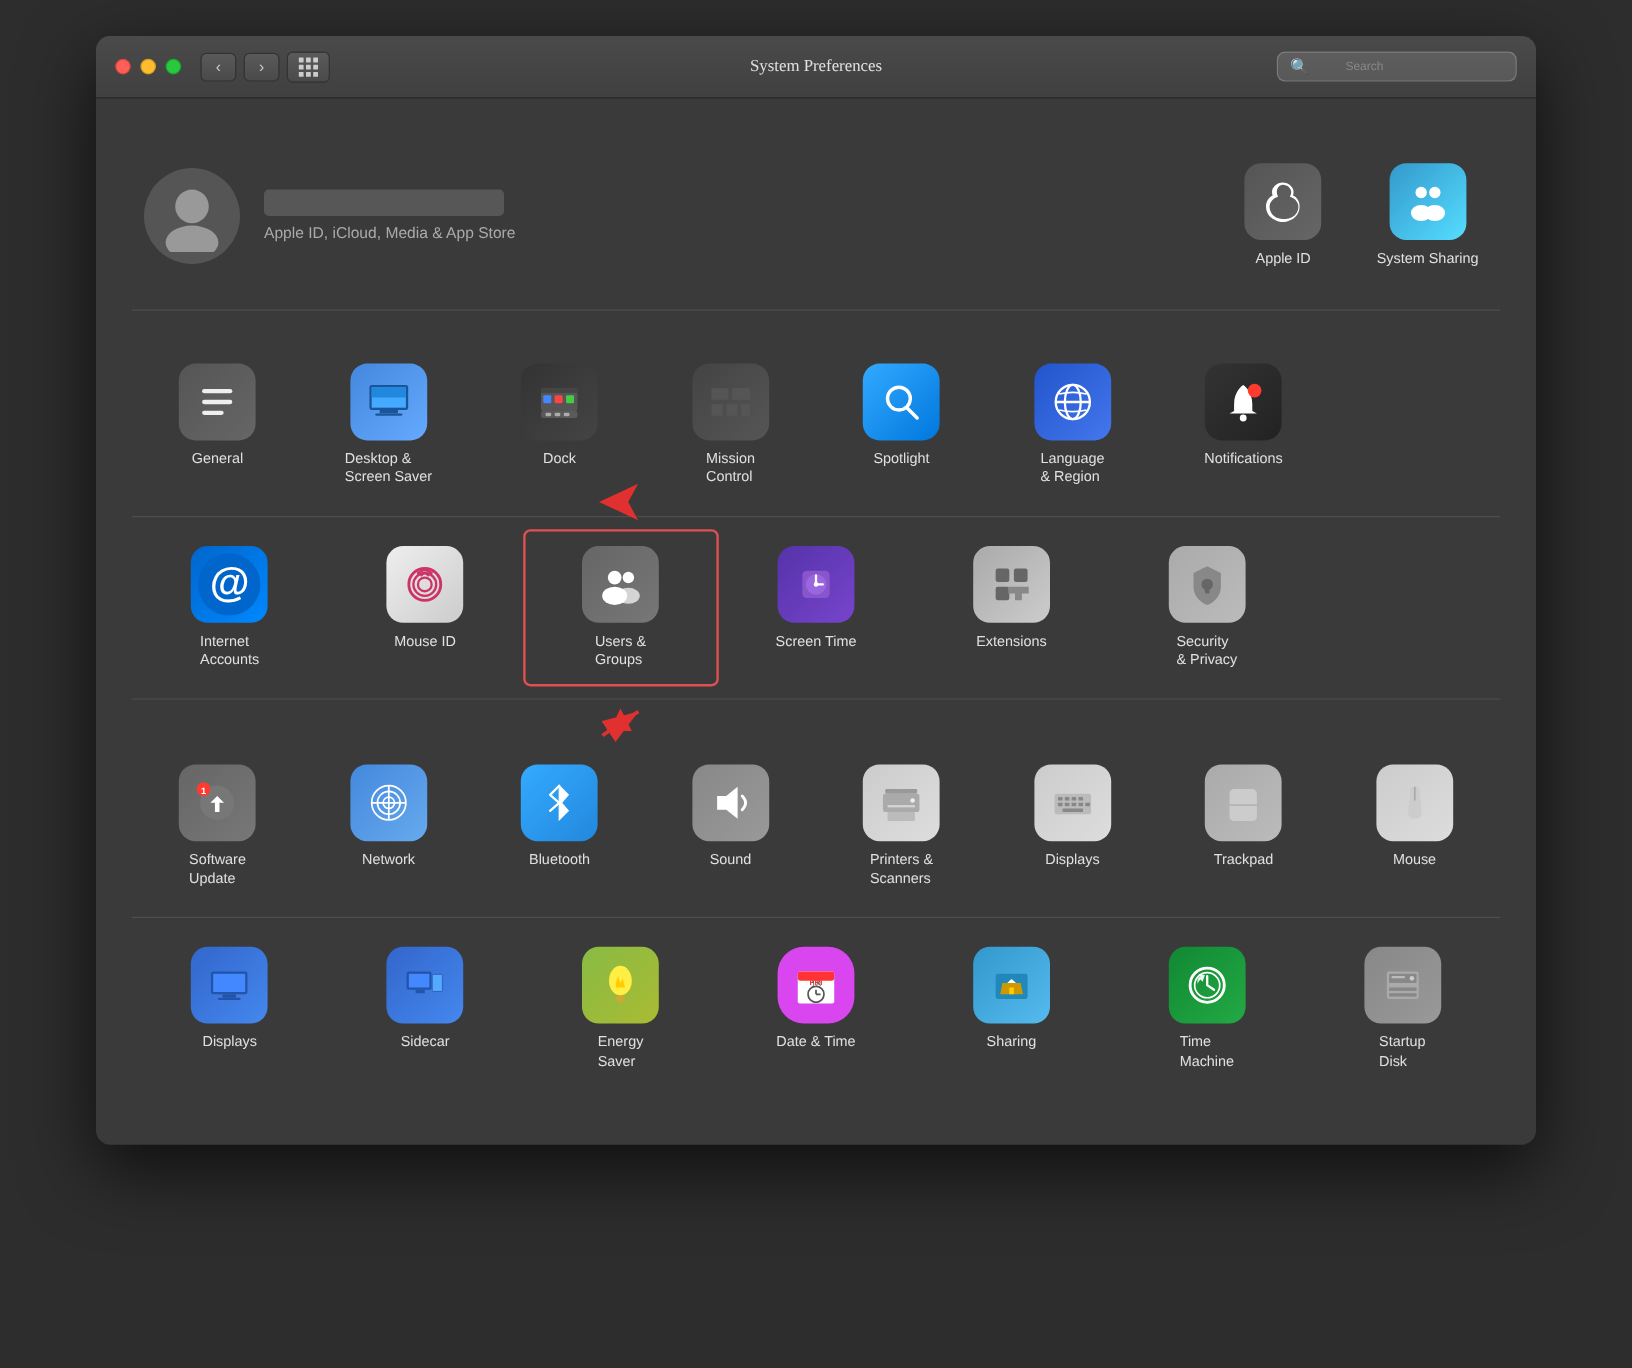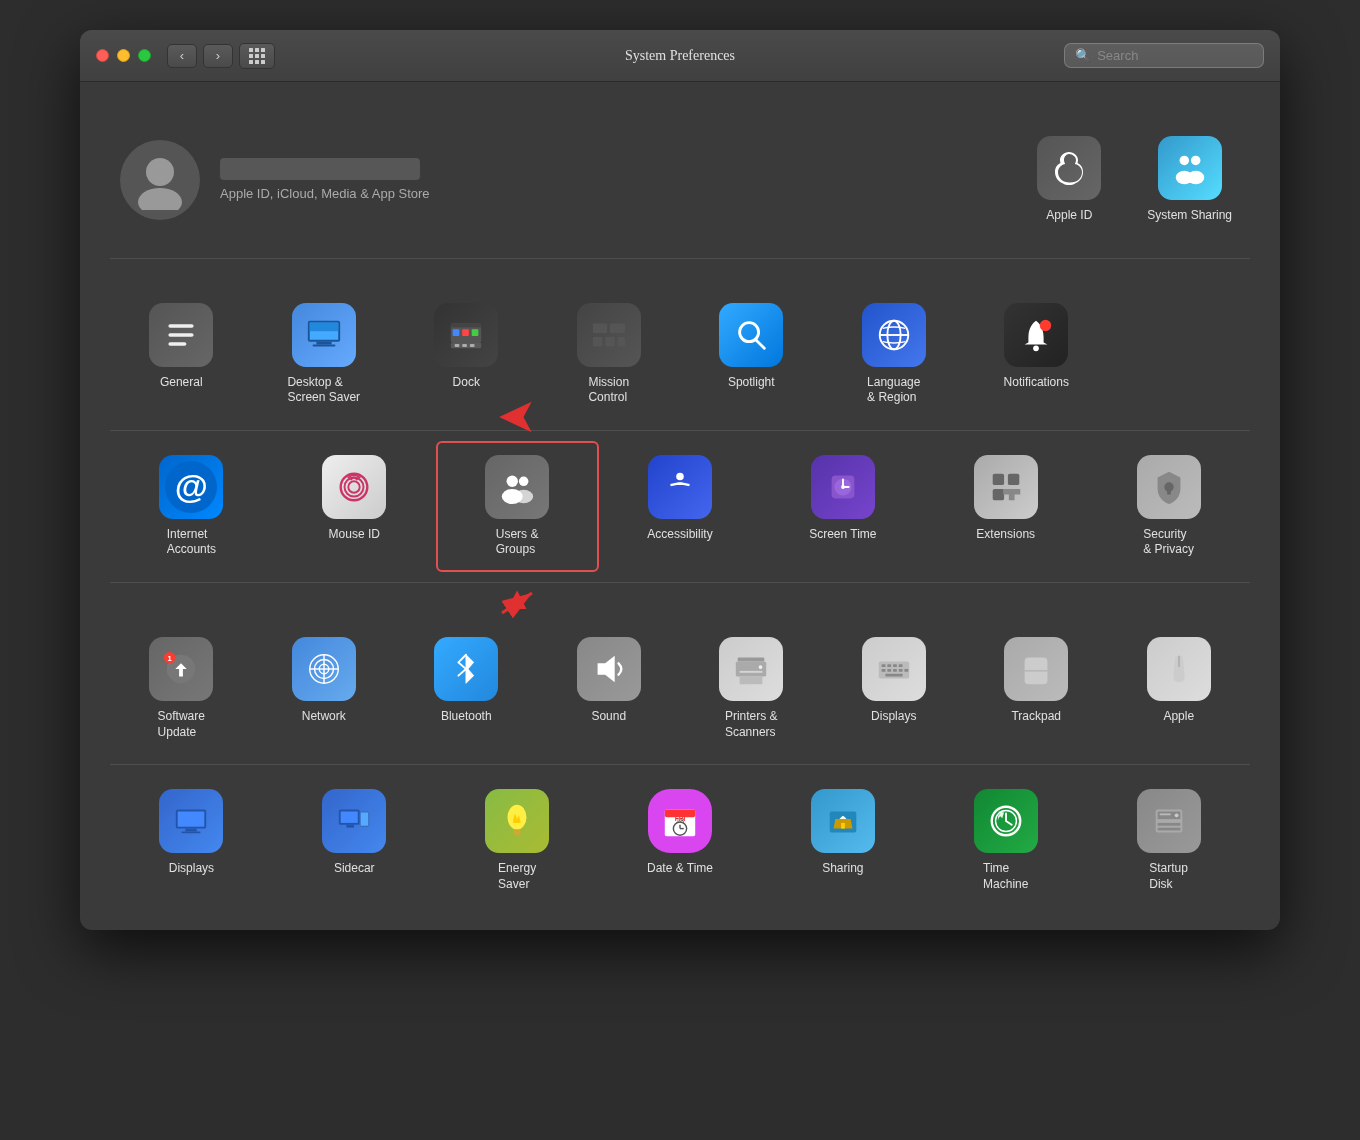--- a/index.html
+++ b/index.html
@@ -114,29 +114,30 @@
       padding: 4px 10px;
       width: 200px;
       gap: 6px;
     }
 
     .search-bar input {
       background: transparent;
       border: none;
       outline: none;
       color: #ccc;
-      font-size: 13px;
+      font-size: 10px;
       width: 100%;
+      margin-left: 24px;
     }
 
     .search-bar input::placeholder { color: #888; }
 
     
     .content {
-      padding: 20px 30px 14px;
+      padding: 20px 30px 38px;
     }
 
     
     .profile-section {
       display: flex;
       align-items: center;
       padding: 20px 10px;
       border-bottom: 1px solid rgba(255,255,255,0.1);
       margin-bottom: 20px;
     }
@@ -426,34 +427,20 @@
             <ellipse cx="15" cy="30" rx="11" ry="8"></ellipse>
             <ellipse cx="27" cy="30" rx="10" ry="7" opacity="0.7"></ellipse>
           </svg>
         </div>
         <div class="pref-label">Users &amp;<br>Groups</div>
 
         <div style="position:absolute;bottom:-45px;left:50%;transform:translateX(-50%);color:#e03030;font-size:32px;z-index:20;">▲</div>
         <div style="position:absolute;top:-50px;left:50%;transform:translateX(-50%) rotate(180deg);color:#e03030;font-size:48px;z-index:20;">➤</div>
       </div>
 
-      <div class="pref-item">
-        <div class="pref-icon" style="background:linear-gradient(135deg,#2244cc,#4466ee);">
-          <svg viewBox="0 0 40 40" width="38" height="38" fill="white">
-            <circle cx="20" cy="9" r="4"></circle>
-            <path d="M20 14 L20 28"></path>
-            <path d="M10 18 L20 16 L30 18"></path>
-            <path d="M20 24 L14 34"></path>
-            <path d="M20 24 L26 34"></path>
-            <line x1="10" y1="18" x2="20" y2="16" stroke="white" stroke-width="2.5"></line>
-            <line x1="30" y1="18" x2="20" y2="16" stroke="white" stroke-width="2.5"></line>
-          </svg>
-        </div>
-        <div class="pref-label">Accessibility</div>
-      </div>
 
       <div class="pref-item">
         <div class="pref-icon" style="background:linear-gradient(135deg,#5533aa,#7744cc);">
           <svg viewBox="0 0 40 40" width="38" height="38">
             <rect x="8" y="8" width="24" height="24" rx="4" fill="#8855cc"></rect>
             <circle cx="20" cy="20" r="9" fill="#9966dd"></circle>
             <path d="M20 12 L20 20 L26 20" stroke="white" stroke-width="2" stroke-linecap="round" fill="none"></path>
             <circle cx="20" cy="20" r="2" fill="white"></circle>
           </svg>
         </div>
@@ -592,21 +579,21 @@
         <div class="pref-label">Trackpad</div>
       </div>
 
       <div class="pref-item">
         <div class="pref-icon" style="background:linear-gradient(135deg,#ccc,#ddd);">
           <svg viewBox="0 0 40 40" width="38" height="38">
             <path d="M16 8 Q16 6 20 6 Q24 6 24 8 L26 28 Q26 34 20 34 Q14 34 14 28 Z" fill="#ccc"></path>
             <line x1="20" y1="6" x2="20" y2="18" stroke="#aaa" stroke-width="1.5"></line>
           </svg>
         </div>
-        <div class="pref-label">Apple</div>
+        <div class="pref-label">Mouse</div>
       </div>
     </div>
 
     <div class="section" style="grid-template-columns: repeat(7, 1fr);border-bottom:none;">
 
       <div class="pref-item">
         <div class="pref-icon" style="background:linear-gradient(135deg,#3366cc,#4488ee);">
           <svg viewBox="0 0 40 40" width="38" height="38">
             <rect x="4" y="8" width="32" height="20" rx="2" fill="#2255aa"></rect>
             <rect x="6" y="10" width="28" height="16" fill="#4488ff"></rect>

